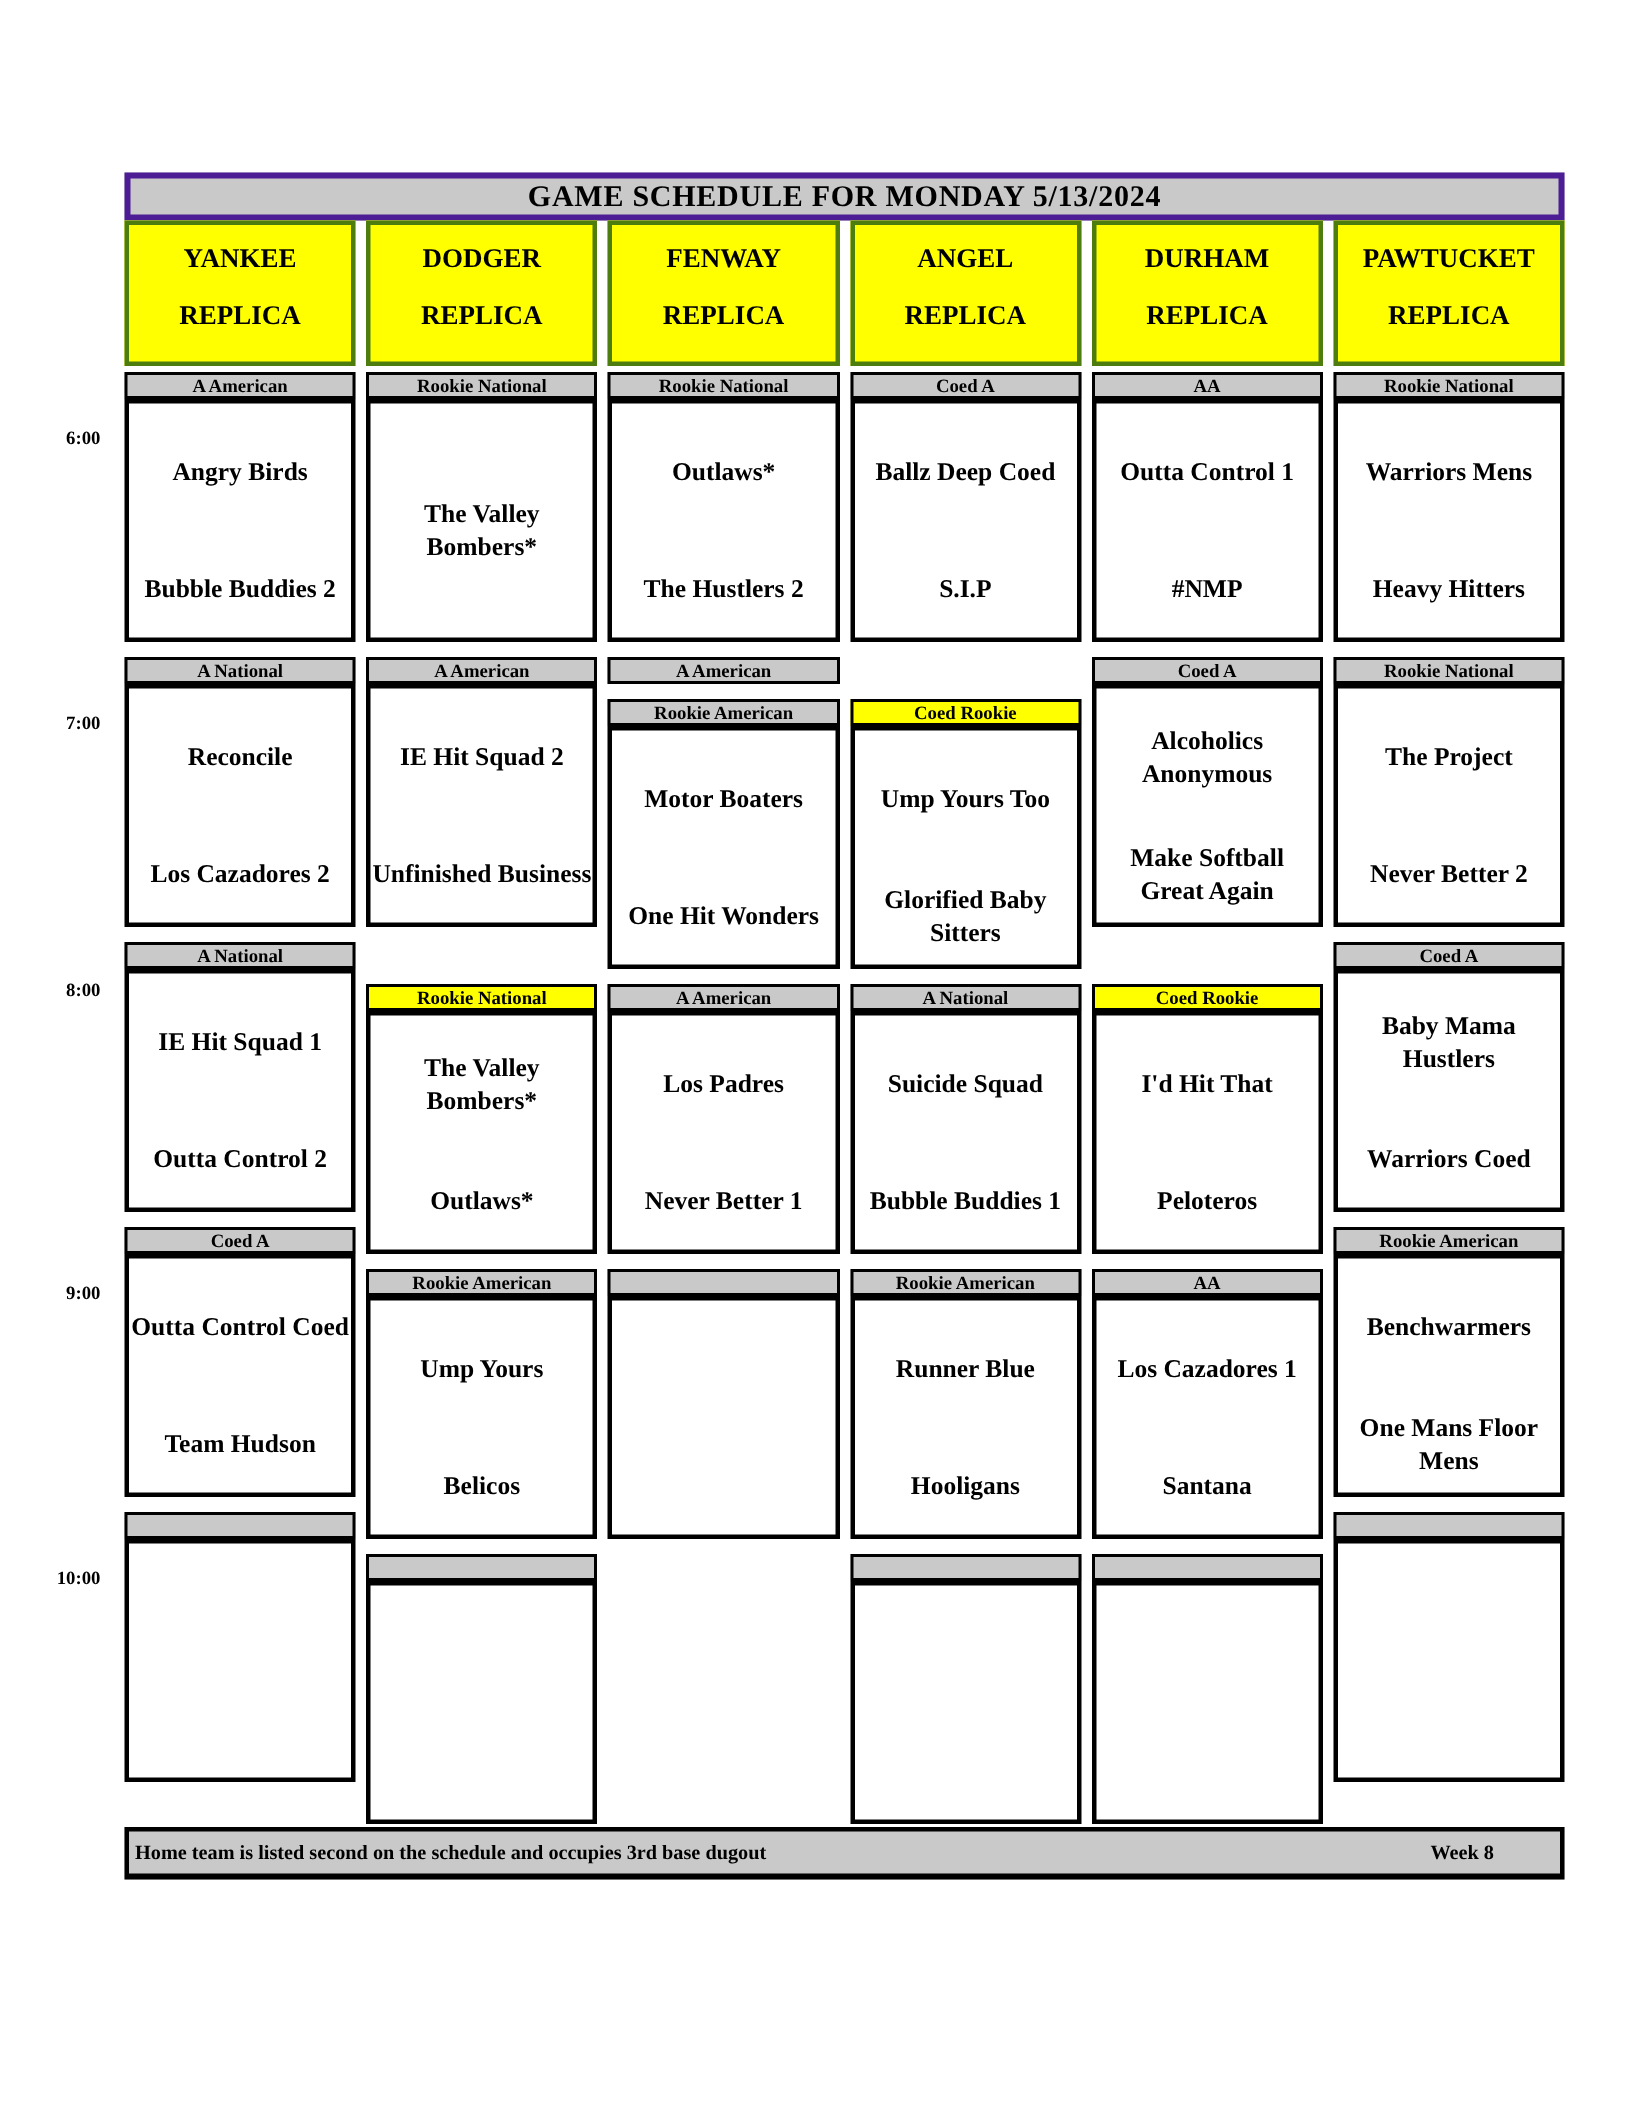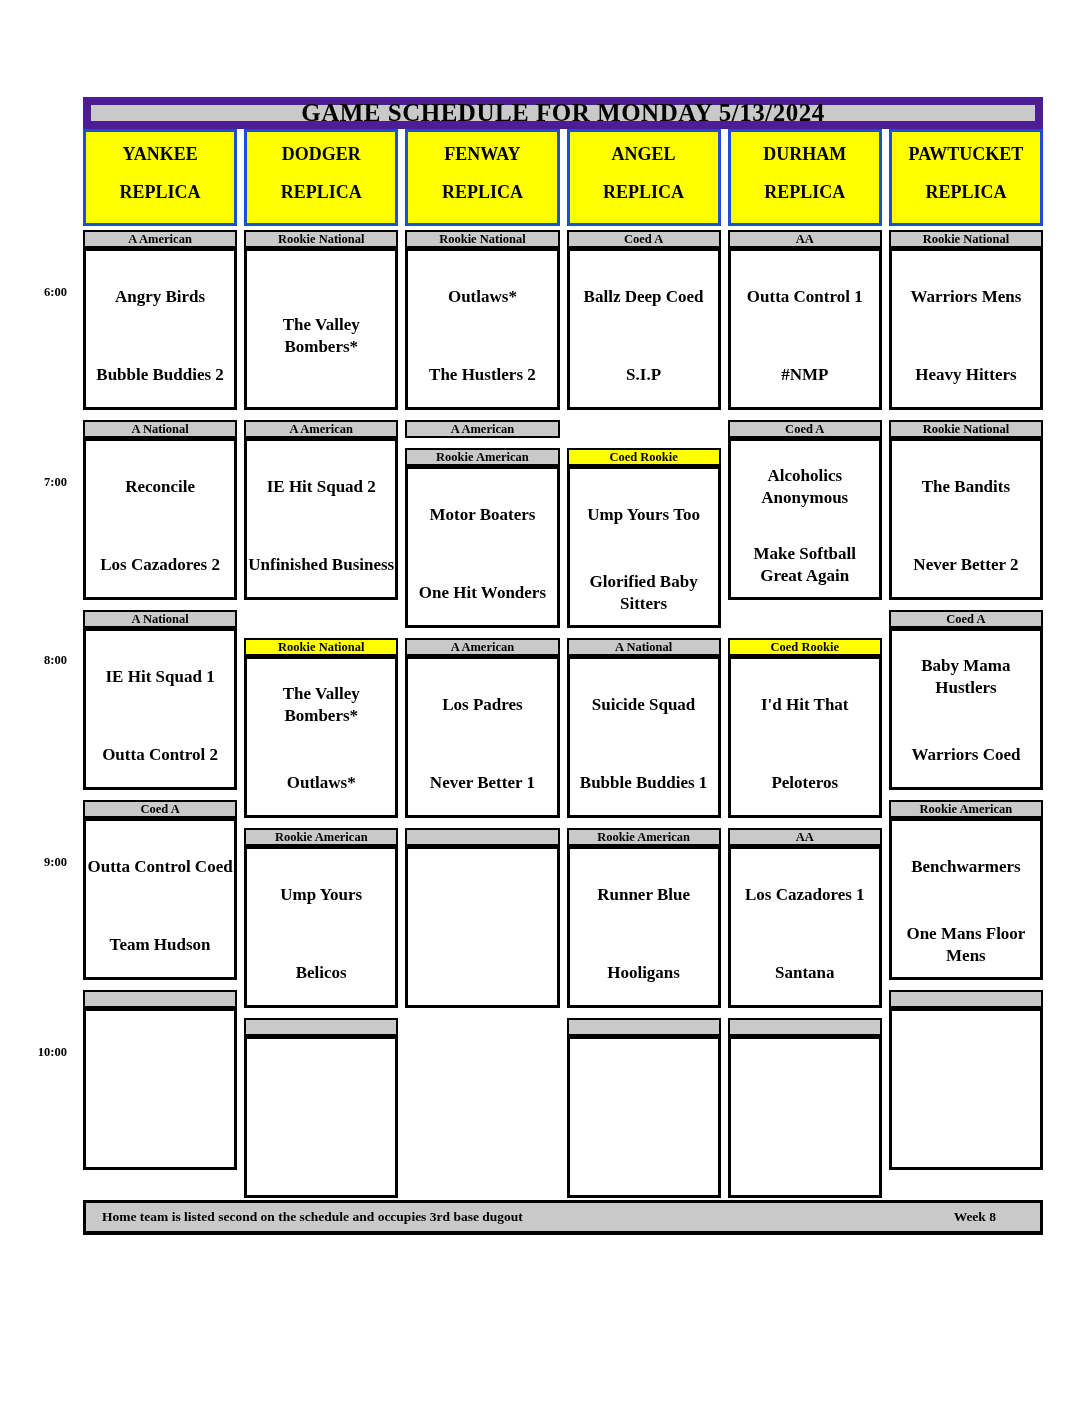--- a/index.html
+++ b/index.html
@@ -17,36 +17,37 @@
   }
   .schedule{
     position:absolute;
     left:83px;top:97px;
     width:960px;
   }
   .title{
     box-sizing:border-box;
     height:32px;
     background:var(--bar-gray);
-    border:8px solid #4c1d95;
+    border:4px solid #4c1d95;
     display:flex;align-items:center;justify-content:center;
-    font-size:25px;
+    font-size:20px;
     letter-spacing:.5px;
+    margin-top:18px;
   }
   .cols{
     display:grid;
     grid-template-columns:repeat(6,1fr);
     column-gap:7px;
   }
   .col{display:flex;flex-direction:column;}
   .field-header{
     box-sizing:border-box;
     height:97px;
     background:var(--hl-yellow);
-    border:3px solid #1d4ed8;
+    border:3px solid #4d7c0f;
     display:flex;flex-direction:column;
     align-items:center;justify-content:center;
     gap:17px;
     padding-bottom:8px;
     font-size:18px;
     text-align:center;
   }
   .slot{margin-top:10px;}
   .field-header + .slot{margin-top:4px;}
   .division{
@@ -78,21 +79,21 @@
   }
   .footer-bar{
     box-sizing:border-box;
     margin-top:2px;
     height:35px;
     background:var(--bar-gray);
     border:3px solid #000;
     border-bottom-width:4px;
     display:flex;align-items:center;justify-content:space-between;
     font-size:13.5px;
-    padding-left:16px;
+    padding-left:4px;
     padding-right:44px;
   }
   .time-gutter{
     position:absolute;
     left:-66px;top:0;
     width:58px;height:100%;
   }
   .time-label{
     position:absolute;
     right:8px;
@@ -331,21 +332,21 @@
       <div class="slot">
         <div class="division">Rookie National</div>
         <div class="game">
           <div class="team">Warriors Mens</div>
           <div class="team">Heavy Hitters</div>
         </div>
       </div>
       <div class="slot">
         <div class="division">Rookie National</div>
         <div class="game">
-          <div class="team">The Bandits</div>
+          <div class="team">The Project</div>
           <div class="team">Never Better 2</div>
         </div>
       </div>
       <div class="slot">
         <div class="division">Coed A</div>
         <div class="game">
           <div class="team">Baby Mama Hustlers</div>
           <div class="team">Warriors Coed</div>
         </div>
       </div>

